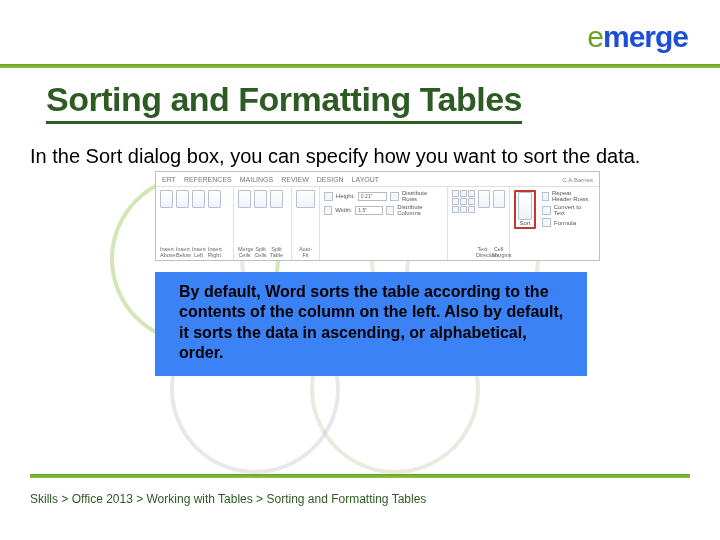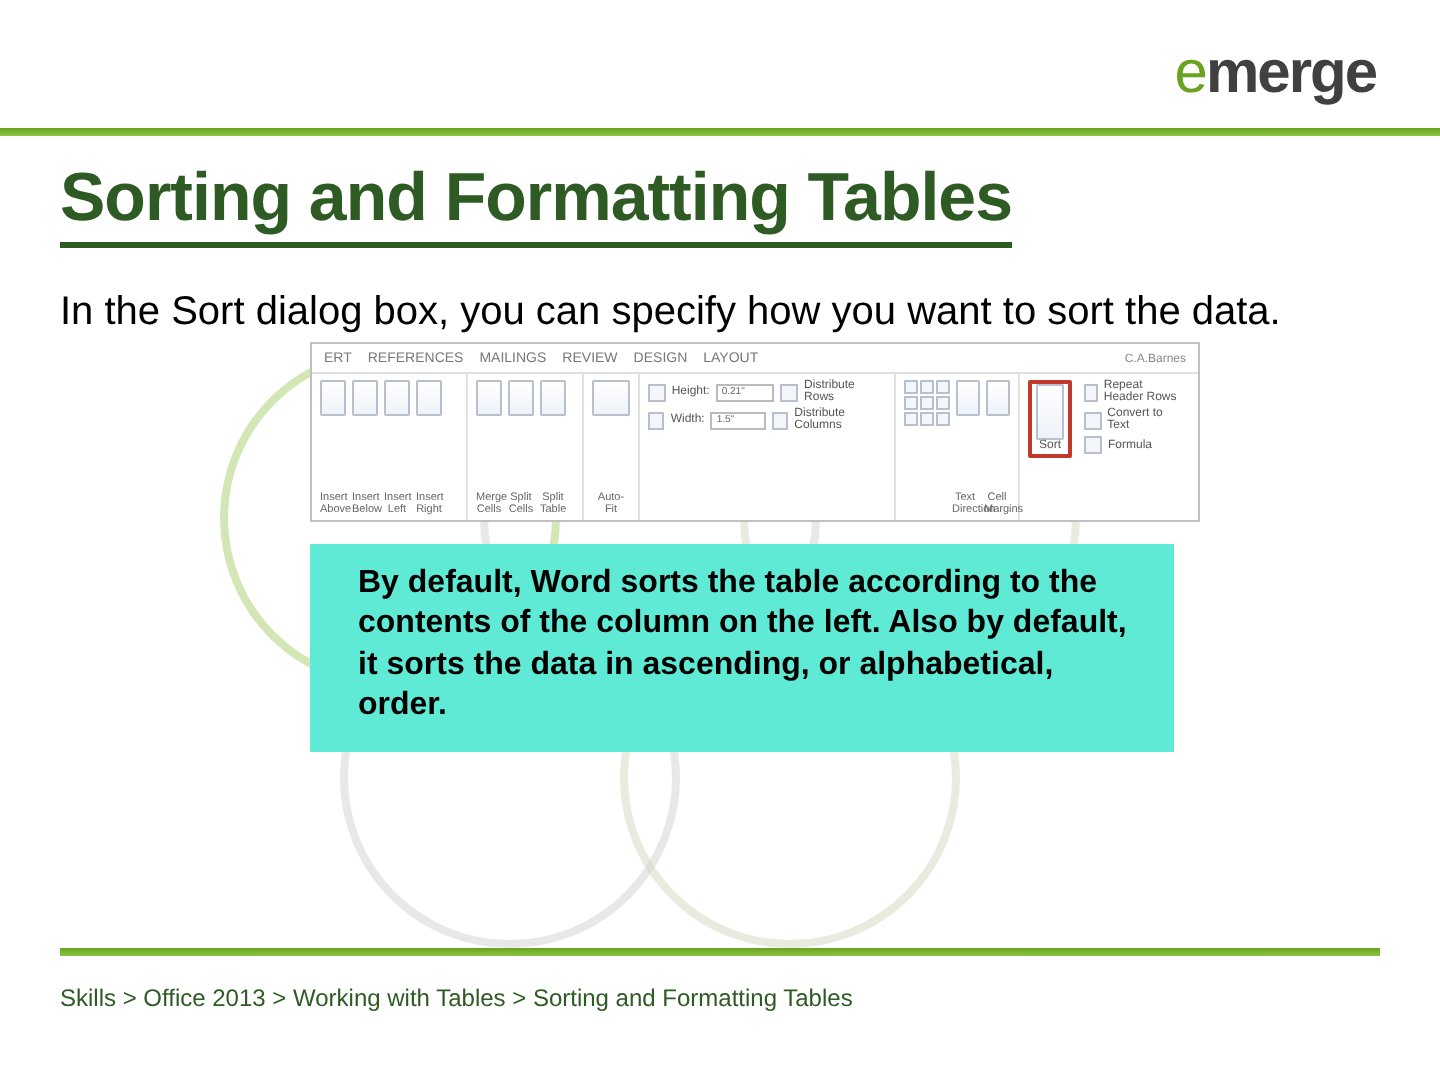--- a/index.html
+++ b/index.html
@@ -23,21 +23,21 @@
   }
   .logo-word {
     font-family: 'Trebuchet MS', Arial, sans-serif;
     font-size: 30px;
     font-weight: 400;
     color: #6aa221;
     letter-spacing: -1px;
     line-height: 1;
   }
   .logo-word .plain { color: #6aa221; font-weight: 400; }
-  .logo-word .bold { color: #404040; font-weight: 700; }
+  .logo-word .bold { color: #1d4ed8; font-weight: 700; }
   .logo-side {
     display: flex;
     flex-direction: column;
     line-height: 1;
     margin-top: 2px;
   }
   .logo-with {
     font-family: 'Trebuchet MS', Arial, sans-serif;
     font-size: 10px;
     color: #6aa221;
@@ -70,20 +70,21 @@
   }
 
   .title {
     font-size: 34px;
     font-weight: 700;
     color: #2e5a24;
     border-bottom: 3px solid #2e5a24;
     display: inline-block;
     padding-bottom: 2px;
     letter-spacing: -0.5px;
+    margin-left: 16px;
   }
 
   .intro {
     font-size: 20px;
     color: #000;
     line-height: 1.25;
     margin-top: 20px;
     max-width: 640px;
   }
 
@@ -172,21 +173,21 @@
     padding: 0 2px 1px;
     border-radius: 1px;
   }
 
   
   .explain {
     position: absolute;
     top: 192px;
     left: 125px;
     width: 432px;
-    background: #5eead4;
+    background: #3b82f6;
     z-index: 2;
     padding: 10px 14px 12px 24px;
     font-size: 16px;
     color: #000;
     line-height: 1.28;
     font-family: Arial, sans-serif;
     font-weight: 700;
   }
 
   

